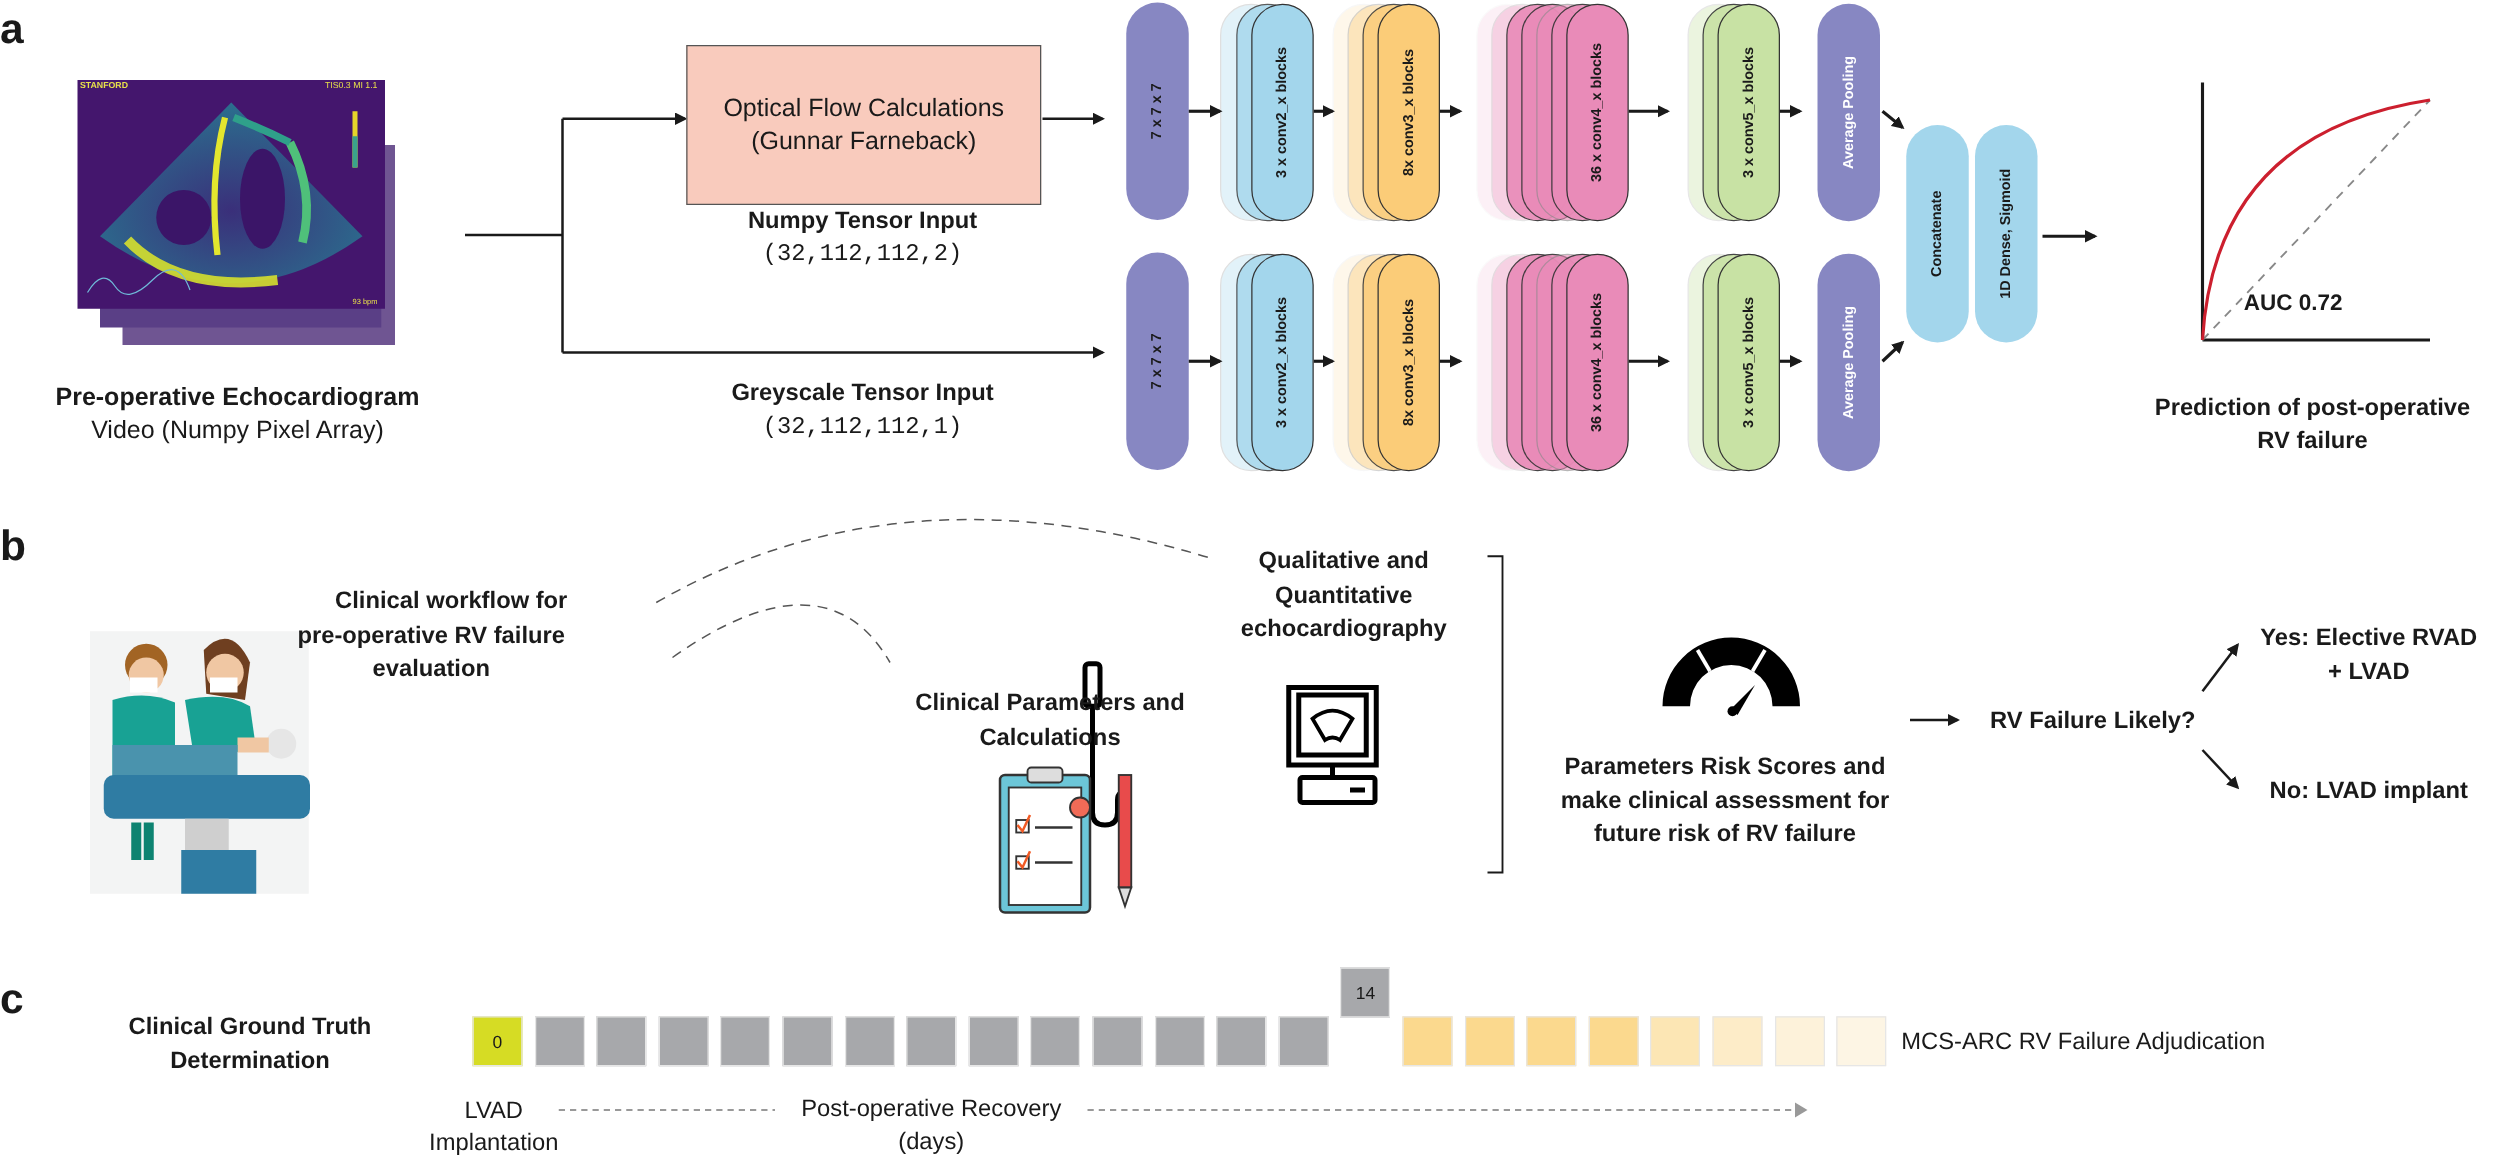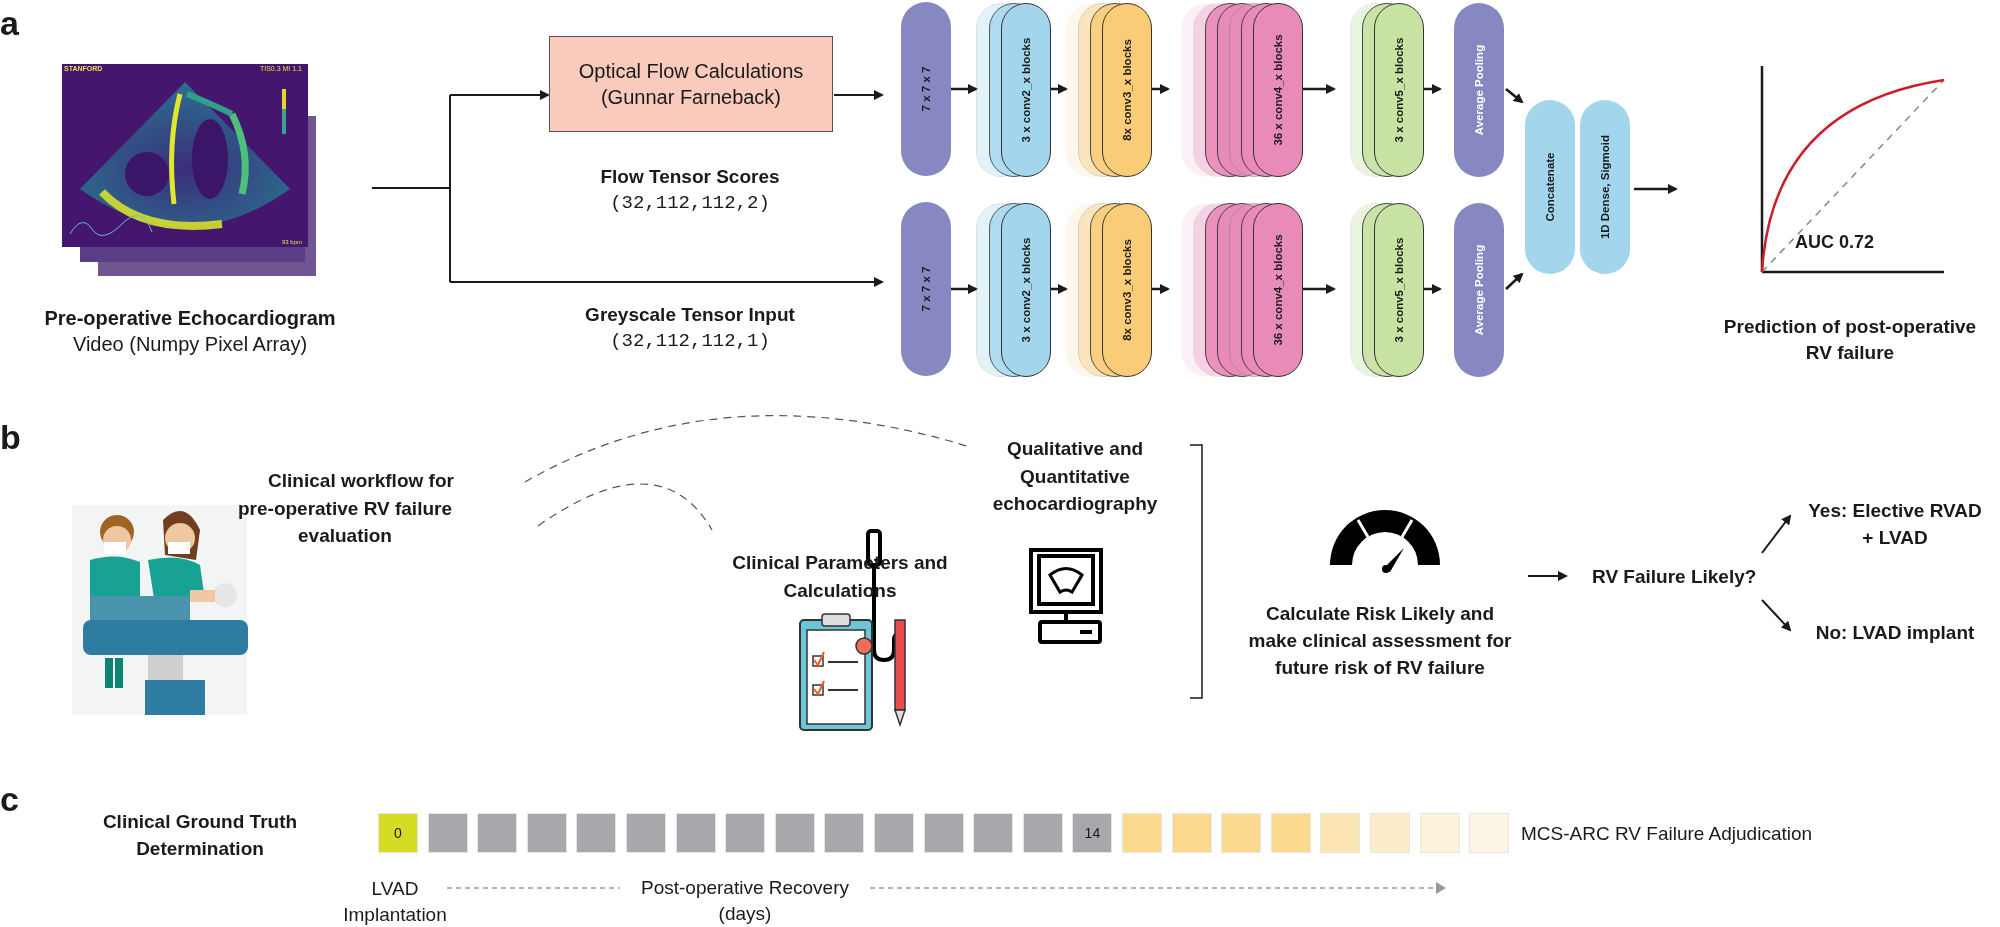--- a/index.html
+++ b/index.html
@@ -60,25 +60,25 @@
       <path d="M0 0 L10 5 L0 10 Z" fill="#1a1a1a"></path>
     </marker>
   </defs>
   <line x1="372" y1="188" x2="450" y2="188" stroke="#1a1a1a" stroke-width="2"></line>
   <line x1="450" y1="95" x2="450" y2="282" stroke="#1a1a1a" stroke-width="2"></line>
   <line x1="450" y1="95" x2="548" y2="95" stroke="#1a1a1a" stroke-width="2" marker-end="url(#ah)"></line>
   <line x1="834" y1="95" x2="882" y2="95" stroke="#1a1a1a" stroke-width="2" marker-end="url(#ah)"></line>
   <line x1="450" y1="282" x2="882" y2="282" stroke="#1a1a1a" stroke-width="2" marker-end="url(#ah)"></line>
 </svg>
 
-<div class="abs" style="left:549px;top:36px;width:284px;height:96px;background:#f9cbbd;border:1.5px solid #555;box-sizing:border-box;display:flex;flex-direction:column;align-items:center;justify-content:center;">
+<div class="abs" style="left:549px;top:36px;width:284px;height:128px;background:#f9cbbd;border:1.5px solid #555;box-sizing:border-box;display:flex;flex-direction:column;align-items:center;justify-content:center;">
   <div class="t20">Optical Flow Calculations</div>
   <div class="t20">(Gunnar Farneback)</div>
 </div>
-<div class="abs bold center t19" style="left:540px;top:163px;width:300px;">Flow Tensor Scores</div>
+<div class="abs bold center t19" style="left:540px;top:163px;width:300px;">Numpy Tensor Input</div>
 <div class="abs center mono t19" style="left:540px;top:189px;width:300px;">(32,112,112,2)</div>
 <div class="abs bold center t19" style="left:520px;top:301px;width:340px;">Greyscale Tensor Input</div>
 <div class="abs center mono t19" style="left:520px;top:327px;width:340px;">(32,112,112,1)</div>
 
 <div>
 
   <div class="pill" style="left:901px;top:2px;width:50px;height:174px;background:#8787c2;">
     <div class="vtext">7 x 7 x 7</div>
   </div>
 
@@ -257,21 +257,21 @@
 </svg>
 
 <svg width="2000" height="927">
   <path d="M1330 565 A55 55 0 0 1 1440 565 L1418 565 A33 33 0 0 0 1352 565 Z" fill="#000"></path>
   <line x1="1358" y1="520" x2="1368" y2="537" stroke="#fff" stroke-width="3"></line>
   <line x1="1412" y1="520" x2="1402" y2="537" stroke="#fff" stroke-width="3"></line>
   <path d="M1385 567 L1404 548 L1390 572 Z" fill="#000"></path>
   <circle cx="1386" cy="569" r="4" fill="#000"></circle>
 </svg>
 
-<div class="abs bold center t19" style="left:1230px;top:600px;width:300px;">Calculate Risk Likely and</div>
+<div class="abs bold center t19" style="left:1230px;top:600px;width:300px;">Parameters Risk Scores and</div>
 <div class="abs bold center t19" style="left:1230px;top:627px;width:300px;">make clinical assessment for</div>
 <div class="abs bold center t19" style="left:1230px;top:654px;width:300px;">future risk of RV failure</div>
 
 <svg width="2000" height="927">
   <g stroke="#1a1a1a" stroke-width="2">
     <line x1="1528" y1="576" x2="1566" y2="576" marker-end="url(#ah)"></line>
     <line x1="1762" y1="553" x2="1790" y2="516" marker-end="url(#ah)"></line>
     <line x1="1762" y1="600" x2="1790" y2="630" marker-end="url(#ah)"></line>
   </g>
 </svg>
@@ -293,21 +293,21 @@
     <div class="tbox" style="left: 576.4px; top: 813px; background: rgb(167, 168, 171);"></div>
     <div class="tbox" style="left: 626px; top: 813px; background: rgb(167, 168, 171);"></div>
     <div class="tbox" style="left: 675.6px; top: 813px; background: rgb(167, 168, 171);"></div>
     <div class="tbox" style="left: 725.2px; top: 813px; background: rgb(167, 168, 171);"></div>
     <div class="tbox" style="left: 774.8px; top: 813px; background: rgb(167, 168, 171);"></div>
     <div class="tbox" style="left: 824.4px; top: 813px; background: rgb(167, 168, 171);"></div>
     <div class="tbox" style="left: 874px; top: 813px; background: rgb(167, 168, 171);"></div>
     <div class="tbox" style="left: 923.6px; top: 813px; background: rgb(167, 168, 171);"></div>
     <div class="tbox" style="left: 973.2px; top: 813px; background: rgb(167, 168, 171);"></div>
     <div class="tbox" style="left: 1022.8px; top: 813px; background: rgb(167, 168, 171);"></div>
-    <div class="tbox" style="left: 1072.4px; top: 813px; background: rgb(167, 168, 171);">14</div>
+    <div class="tbox" style="left: 1072.4px; top: 774px; background: rgb(167, 168, 171);">14</div>
     <div class="tbox" style="left: 1122px; top: 813px; background: rgb(251, 217, 142);"></div>
     <div class="tbox" style="left: 1171.6px; top: 813px; background: rgb(251, 217, 142);"></div>
     <div class="tbox" style="left: 1221.2px; top: 813px; background: rgb(251, 217, 142);"></div>
     <div class="tbox" style="left: 1270.8px; top: 813px; background: rgb(251, 217, 142);"></div>
     <div class="tbox" style="left: 1320.4px; top: 813px; background: rgb(252, 230, 180);"></div>
     <div class="tbox" style="left: 1370px; top: 813px; background: rgb(253, 236, 200);"></div>
     <div class="tbox" style="left: 1419.6px; top: 813px; background: rgb(253, 242, 218);"></div>
     <div class="tbox" style="left: 1469.2px; top: 813px; background: rgb(253, 245, 228);"></div>
   </div>
 

